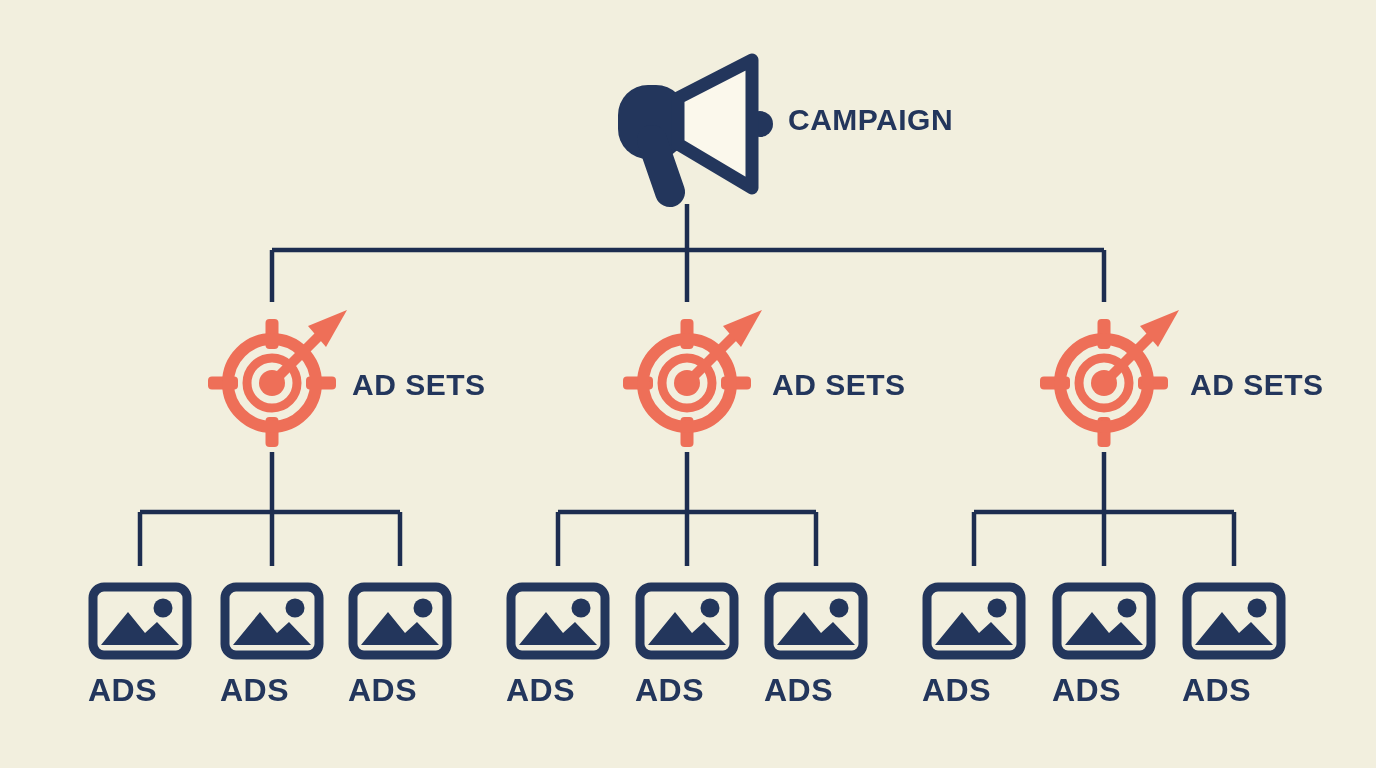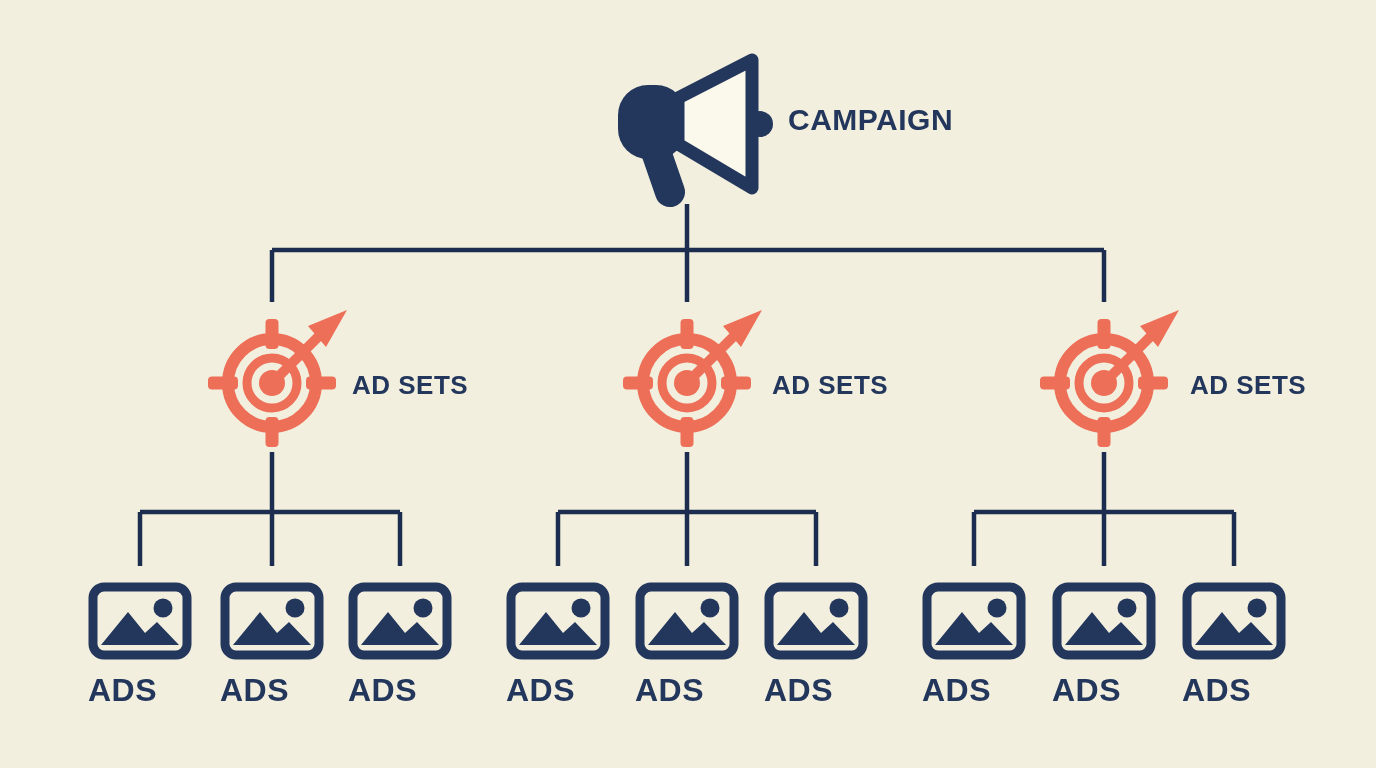--- a/index.html
+++ b/index.html
@@ -11,21 +11,21 @@
   }
   *{margin:0;padding:0;box-sizing:border-box;}
   html,body{width:1376px;height:768px;}
   body{font-family:"Liberation Sans", sans-serif;background:var(--bg);}
   .canvas{position:relative;width:1376px;height:768px;background:var(--bg);overflow:hidden;}
   .abs{position:absolute;}
   .connectors{position:absolute;left:0;top:0;width:1376px;height:768px;}
   .connectors path{stroke:var(--line);stroke-width:4.5;fill:none;}
   .label{color:var(--navy);font-weight:bold;white-space:nowrap;}
   .campaign-label{font-size:30px;letter-spacing:0.5px;line-height:34px;}
-  .adset-label{font-size:26px;letter-spacing:0.5px;line-height:34px;}
+  .adset-label{font-size:30px;letter-spacing:0.5px;line-height:34px;}
   .ad-label{font-size:32px;letter-spacing:0.5px;line-height:34px;width:104px;text-align:left;}
   .navy-fill{fill:var(--navy);}
   .navy-stroke{stroke:var(--navy);fill:none;}
   .horn-shape{fill:var(--horn);stroke:var(--navy);stroke-width:13;stroke-linejoin:round;}
   .coral-fill{fill:var(--coral);}
   .coral-stroke{stroke:var(--coral);fill:none;}
 </style>
 </head>
 <body>
 

